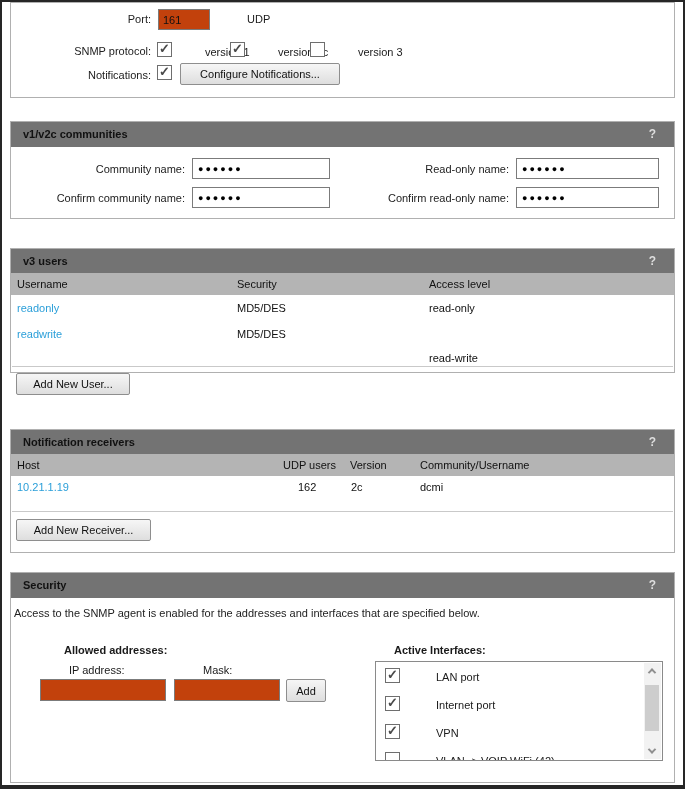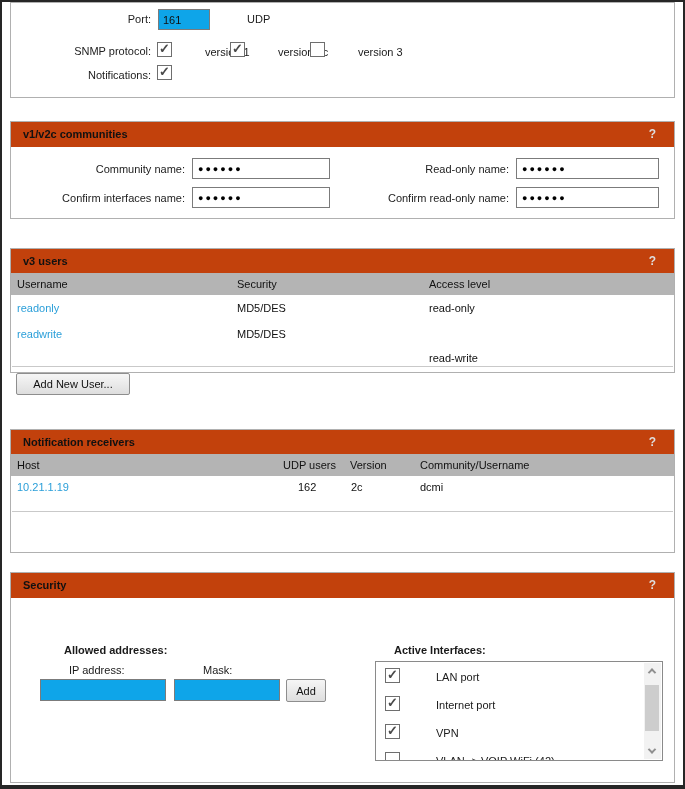--- a/index.html
+++ b/index.html
@@ -9,29 +9,29 @@
     position:relative; width:685px; height:789px; background:#fff;
     border:2px solid #262626; border-bottom-width:4px; overflow:hidden;
   }
   .abs { position:absolute;padding-left:28px; }
   
   .topbox { position:absolute; left:8px; right:8px; top:0; height:96px;
     border:1px solid #b0b0b0; background:#fff; }
   .rlabel { position:absolute; text-align:right; color:#222; white-space:nowrap; }
   
   .panel { position:absolute; left:8px; right:8px; border:1px solid #b0b0b0; background:#fff; }
-  .panel-header { position:absolute; left:0; right:0; top:0; height:25px; background:#c2410c; }
+  .panel-header { position:absolute; left:0; right:0; top:0; height:25px; background:#737373; }
   .panel-title { position:absolute; left:12px; top:6px; font-weight:bold; color:#111; }
   .panel-help { position:absolute; right:18px; top:5px; font-weight:bold; font-size:12px; color:#dedede; cursor:pointer; }
   .colbar { position:absolute; left:0; right:0; background:#b4b4b4; }
   .colhead { position:absolute; font-weight:normal; color:#111; white-space:nowrap; }
   .cell { position:absolute; white-space:nowrap; color:#111; }
   .link { color:#2b9fd9; cursor:pointer; }
   
-  .tinput { position:absolute; border:1px solid #7b7b7b; background:#0ea5e9; height:21px;
+  .tinput { position:absolute; border:1px solid #7b7b7b; background:#c2410c; height:21px;
     font-family:"Liberation Sans", sans-serif; font-size:11px; padding:0 4px; color:#111; }
   .pwd { position:absolute; border:1px solid #7b7b7b; background:#fff; height:21px;
     font-size:9px; letter-spacing:2px; line-height:20px; padding:0 5px; color:#000; overflow:hidden; }
   .btn { position:absolute; border:1px solid #8e8e8e; border-radius:2px; color:#111;
     background:linear-gradient(#f6f6f6,#dedede); font-family:"Liberation Sans", sans-serif;
     font-size:11px; text-align:center; cursor:pointer; white-space:nowrap; }
   
   .cb { position:absolute; width:15px; height:15px; border:1px solid #6e6e6e; background:#fff; }
   .cb.checked::after { content:"✓"; position:absolute; left:1px; top:-2px; font-size:13px; color:#4a4a4a; font-weight:bold; }
   
@@ -61,30 +61,31 @@
     <span class="rlabel" style="left:0;width:140px;top:42px;">SNMP protocol:</span>
     <span class="cb checked" style="left:146px;top:39px;"></span>
     <span class="abs" style="left:166px;top:43px;">version 1</span>
     <span class="cb checked" style="left:219px;top:39px;"></span>
     <span class="abs" style="left:239px;top:43px;">version 2c</span>
     <span class="cb" style="left:299px;top:39px;"></span>
     <span class="abs" style="left:319px;top:43px;">version 3</span>
 
     <span class="rlabel" style="left:0;width:140px;top:66px;">Notifications:</span>
     <span class="cb checked" style="left:146px;top:62px;"></span>
+    <button class="btn" style="left:169px;top:60px;width:160px;height:22px;">Configure Notifications...</button>
   </div>
 
   <div class="panel" style="top:119px;height:98px;">
     <div class="panel-header">
       <span class="panel-title">v1/v2c communities</span>
       <span class="panel-help">?</span>
     </div>
     <span class="rlabel" style="left:2px;width:172px;top:41px;">Community name:</span>
     <div class="pwd" style="left:181px;top:36px;width:138px;">●●●●●●</div>
-    <span class="rlabel" style="left:2px;width:172px;top:70px;">Confirm interfaces name:</span>
+    <span class="rlabel" style="left:2px;width:172px;top:70px;">Confirm community name:</span>
     <div class="pwd" style="left:181px;top:65px;width:138px;">●●●●●●</div>
     <span class="rlabel" style="left:330px;width:168px;top:41px;">Read-only name:</span>
     <div class="pwd" style="left:505px;top:36px;width:143px;">●●●●●●</div>
     <span class="rlabel" style="left:330px;width:168px;top:70px;">Confirm read-only name:</span>
     <div class="pwd" style="left:505px;top:65px;width:143px;">●●●●●●</div>
   </div>
 
   <div class="panel" style="top:246px;height:125px;">
     <div class="panel-header" style="height:24px;">
       <span class="panel-title" style="top:6px;">v3 users</span>
@@ -120,27 +121,29 @@
       <span class="colhead" style="left:339px;top:5px;">Version</span>
       <span class="colhead" style="left:409px;top:5px;">Community/Username</span>
     </div>
     <div>
       <span class="cell link" style="left:6px;top:51px;">10.21.1.19</span>
       <span class="cell" style="left:287px;top:51px;">162</span>
       <span class="cell" style="left:340px;top:51px;">2c</span>
       <span class="cell" style="left:409px;top:51px;">dcmi</span>
     </div>
     <div class="sep" style="top:81px;"></div>
+    <button class="btn" style="left:5px;top:89px;width:135px;height:22px;">Add New Receiver...</button>
   </div>
 
   <div class="panel" style="top:570px;height:211px;">
     <div class="panel-header">
       <span class="panel-title">Security</span>
       <span class="panel-help">?</span>
     </div>
+    <span class="desc" style="left:3px;top:34px;">Access to the SNMP agent is enabled for the addresses and interfaces that are specified below.</span>
 
     <span class="abs bold" style="left:25px;top:71px;">Allowed addresses:</span>
     <span class="abs" style="left:30px;top:91px;">IP address:</span>
     <span class="abs" style="left:164px;top:91px;">Mask:</span>
     <input class="tinput" style="left: 29px; top: 106px; width: 126px; height: 22px;">
     <input class="tinput" style="left: 163px; top: 106px; width: 106px; height: 22px;">
     <button class="btn" style="left:275px;top:106px;width:40px;height:23px;">Add</button>
 
 
     <span class="abs bold" style="left:355px;top:71px;">Active Interfaces:</span>

